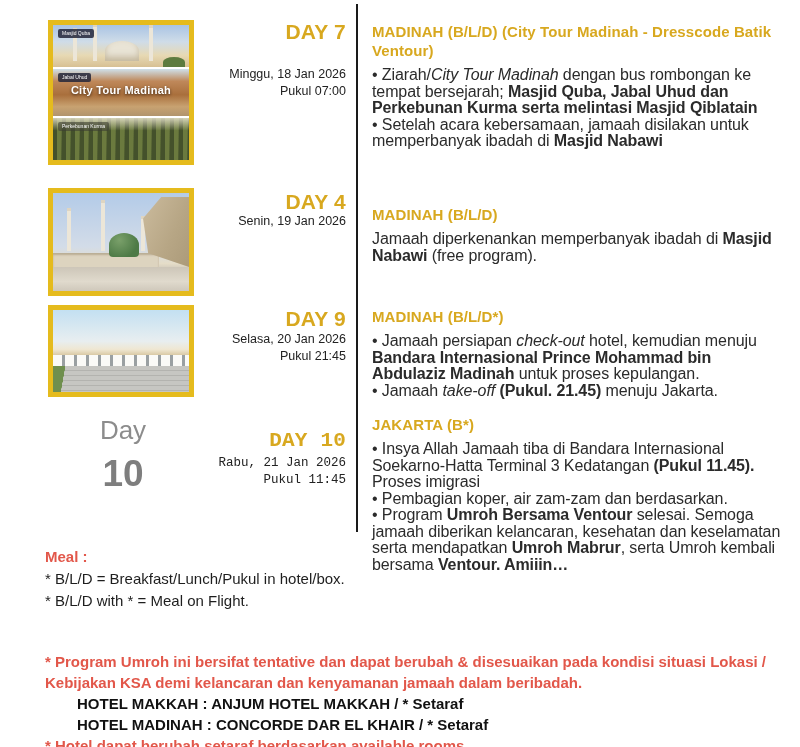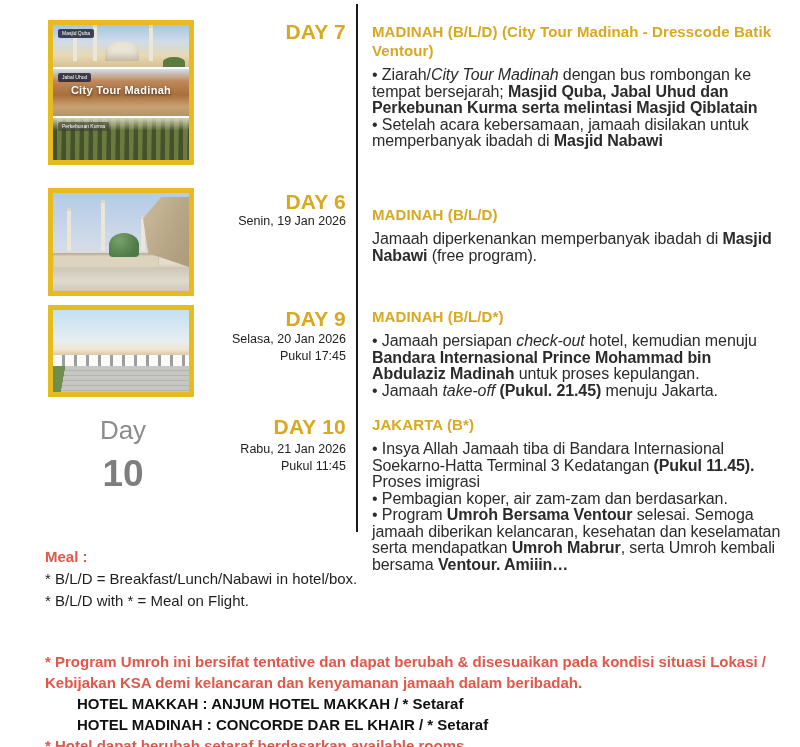--- a/index.html
+++ b/index.html
@@ -87,20 +87,24 @@
           <span class="badge">Jabal Uhud</span>
           <div class="tour-caption">City Tour Madinah</div>
         </div>
         <div class="strip strip-palms">
           <span class="badge" style="background:rgba(60,62,50,.6);">Perkebunan Kurma</span>
         </div>
       </div>
     </div>
     <div class="daycol" style="top:0;height:110px;">
       <div class="day-label">DAY 7</div>
+      <div class="dates" style="top:46px;">
+        <div>Minggu, 18 Jan 2026</div>
+        <div>Pukul 07:00</div>
+      </div>
     </div>
     <div class="content" style="top:2px;">
       <h3 class="day-title">MADINAH (B/L/D) (City Tour Madinah - Dresscode Batik Ventour)</h3>
       <p class="para"><span>• Ziarah/</span><span style="font-style: italic;">City Tour Madinah</span><span> dengan bus rombongan ke tempat bersejarah; </span><span style="font-weight: 700;">Masjid Quba, Jabal Uhud dan Perkebunan Kurma serta melintasi Masjid Qiblatain</span></p>
       <p class="para"><span>• Setelah acara kebersamaan, jamaah disilakan untuk memperbanyak ibadah di </span><span style="font-weight: 700;">Masjid Nabawi</span></p>
     </div>
   </div>
 
   <div class="row" style="top:188px;">
     <div class="photo" style="top:0;">
@@ -108,21 +112,21 @@
         <span class="minaret" style="left:14px;top:18px;height:40px;"></span>
         <span class="minaret" style="left:48px;top:10px;height:48px;"></span>
         <span class="minaret" style="left:88px;top:26px;height:32px;"></span>
         <div class="facade"></div>
         <div class="gdome"></div>
         <div class="umbrella"></div>
         <div class="floor"></div>
       </div>
     </div>
     <div class="daycol" style="top:2px;height:70px;">
-      <div class="day-label">DAY 6</div>
+      <div class="day-label">DAY 4</div>
       <div class="dates" style="top:23px;">
         <div>Senin, 19 Jan 2026</div>
       </div>
     </div>
     <div class="content" style="top:2px;margin-top:15px;">
       <h3 class="day-title">MADINAH (B/L/D)</h3>
       <p class="para"><span>Jamaah diperkenankan memperbanyak ibadah di </span><span style="font-weight: 700;">Masjid Nabawi</span><span> (free program).</span></p>
     </div>
   </div>
 
@@ -131,53 +135,53 @@
       <div class="photo-inner airport" style="width:136px;">
         <div class="terminal"></div>
         <div class="apron"></div>
         <div class="grass"></div>
       </div>
     </div>
     <div class="daycol" style="top:2px;height:80px;">
       <div class="day-label">DAY 9</div>
       <div class="dates" style="top:24px;">
         <div>Selasa, 20 Jan 2026</div>
-        <div>Pukul 17:45</div>
+        <div>Pukul 21:45</div>
       </div>
     </div>
     <div class="content" style="top:2px;">
       <h3 class="day-title">MADINAH (B/L/D*)</h3>
       <p class="para"><span>• Jamaah persiapan </span><span style="font-style: italic;">check-out</span><span> hotel, kemudian menuju </span><span style="font-weight: 700;">Bandara Internasional Prince Mohammad bin Abdulaziz Madinah</span><span> untuk proses kepulangan.</span></p>
       <p class="para"><span>• Jamaah </span><span style="font-style: italic;">take-off</span><span> </span><span style="font-weight: 700;">(Pukul. 21.45)</span><span> menuju Jakarta.</span></p>
     </div>
   </div>
 
   <div class="row" style="top:413px;">
     <div class="bigday" style="top:3px;">
       <div class="word">Day</div>
       <div class="num">10</div>
     </div>
-    <div class="daycol" style="top:2px;height:80px;">
+    <div class="daycol" style="top:16px;height:80px;font-family:Liberation Mono, monospace;">
       <div class="day-label">DAY 10</div>
       <div class="dates" style="top:26px;">
         <div>Rabu, 21 Jan 2026</div>
         <div>Pukul 11:45</div>
       </div>
     </div>
     <div class="content" style="top:2px;">
       <h3 class="day-title">JAKARTA (B*)</h3>
       <p class="para"><span>• Insya Allah Jamaah tiba di Bandara Internasional Soekarno-Hatta Terminal 3 Kedatangan </span><span style="font-weight: 700;">(Pukul 11.45).</span><span> Proses imigrasi</span></p>
       <p class="para"><span>• Pembagian koper, air zam-zam dan berdasarkan.</span></p>
       <p class="para"><span>• Program </span><span style="font-weight: 700;">Umroh Bersama Ventour</span><span> selesai. Semoga jamaah diberikan kelancaran, kesehatan dan keselamatan serta mendapatkan </span><span style="font-weight: 700;">Umroh Mabrur</span><span>, serta Umroh kembali bersama </span><span style="font-weight: 700;">Ventour. Amiiin…</span></p>
     </div>
   </div>
 
   <div class="notes">
     <div class="notes-header">Meal :</div>
-    <div>* B/L/D = Breakfast/Lunch/Nabawi in hotel/box.</div>
+    <div>* B/L/D = Breakfast/Lunch/Pukul in hotel/box.</div>
     <div>* B/L/D with * = Meal on Flight.</div>
   </div>
 
   <div class="footer">
     <div class="red">* Program Umroh ini bersifat tentative dan dapat berubah &amp; disesuaikan pada kondisi situasi Lokasi / Kebijakan KSA demi kelancaran dan kenyamanan jamaah dalam beribadah.</div>
     <div class="blackline">HOTEL MAKKAH : ANJUM HOTEL MAKKAH / * Setaraf</div>
     <div class="blackline">HOTEL MADINAH : CONCORDE DAR EL KHAIR / * Setaraf</div>
     <div class="red">* Hotel dapat berubah setaraf berdasarkan available rooms.</div>
   </div>
 

